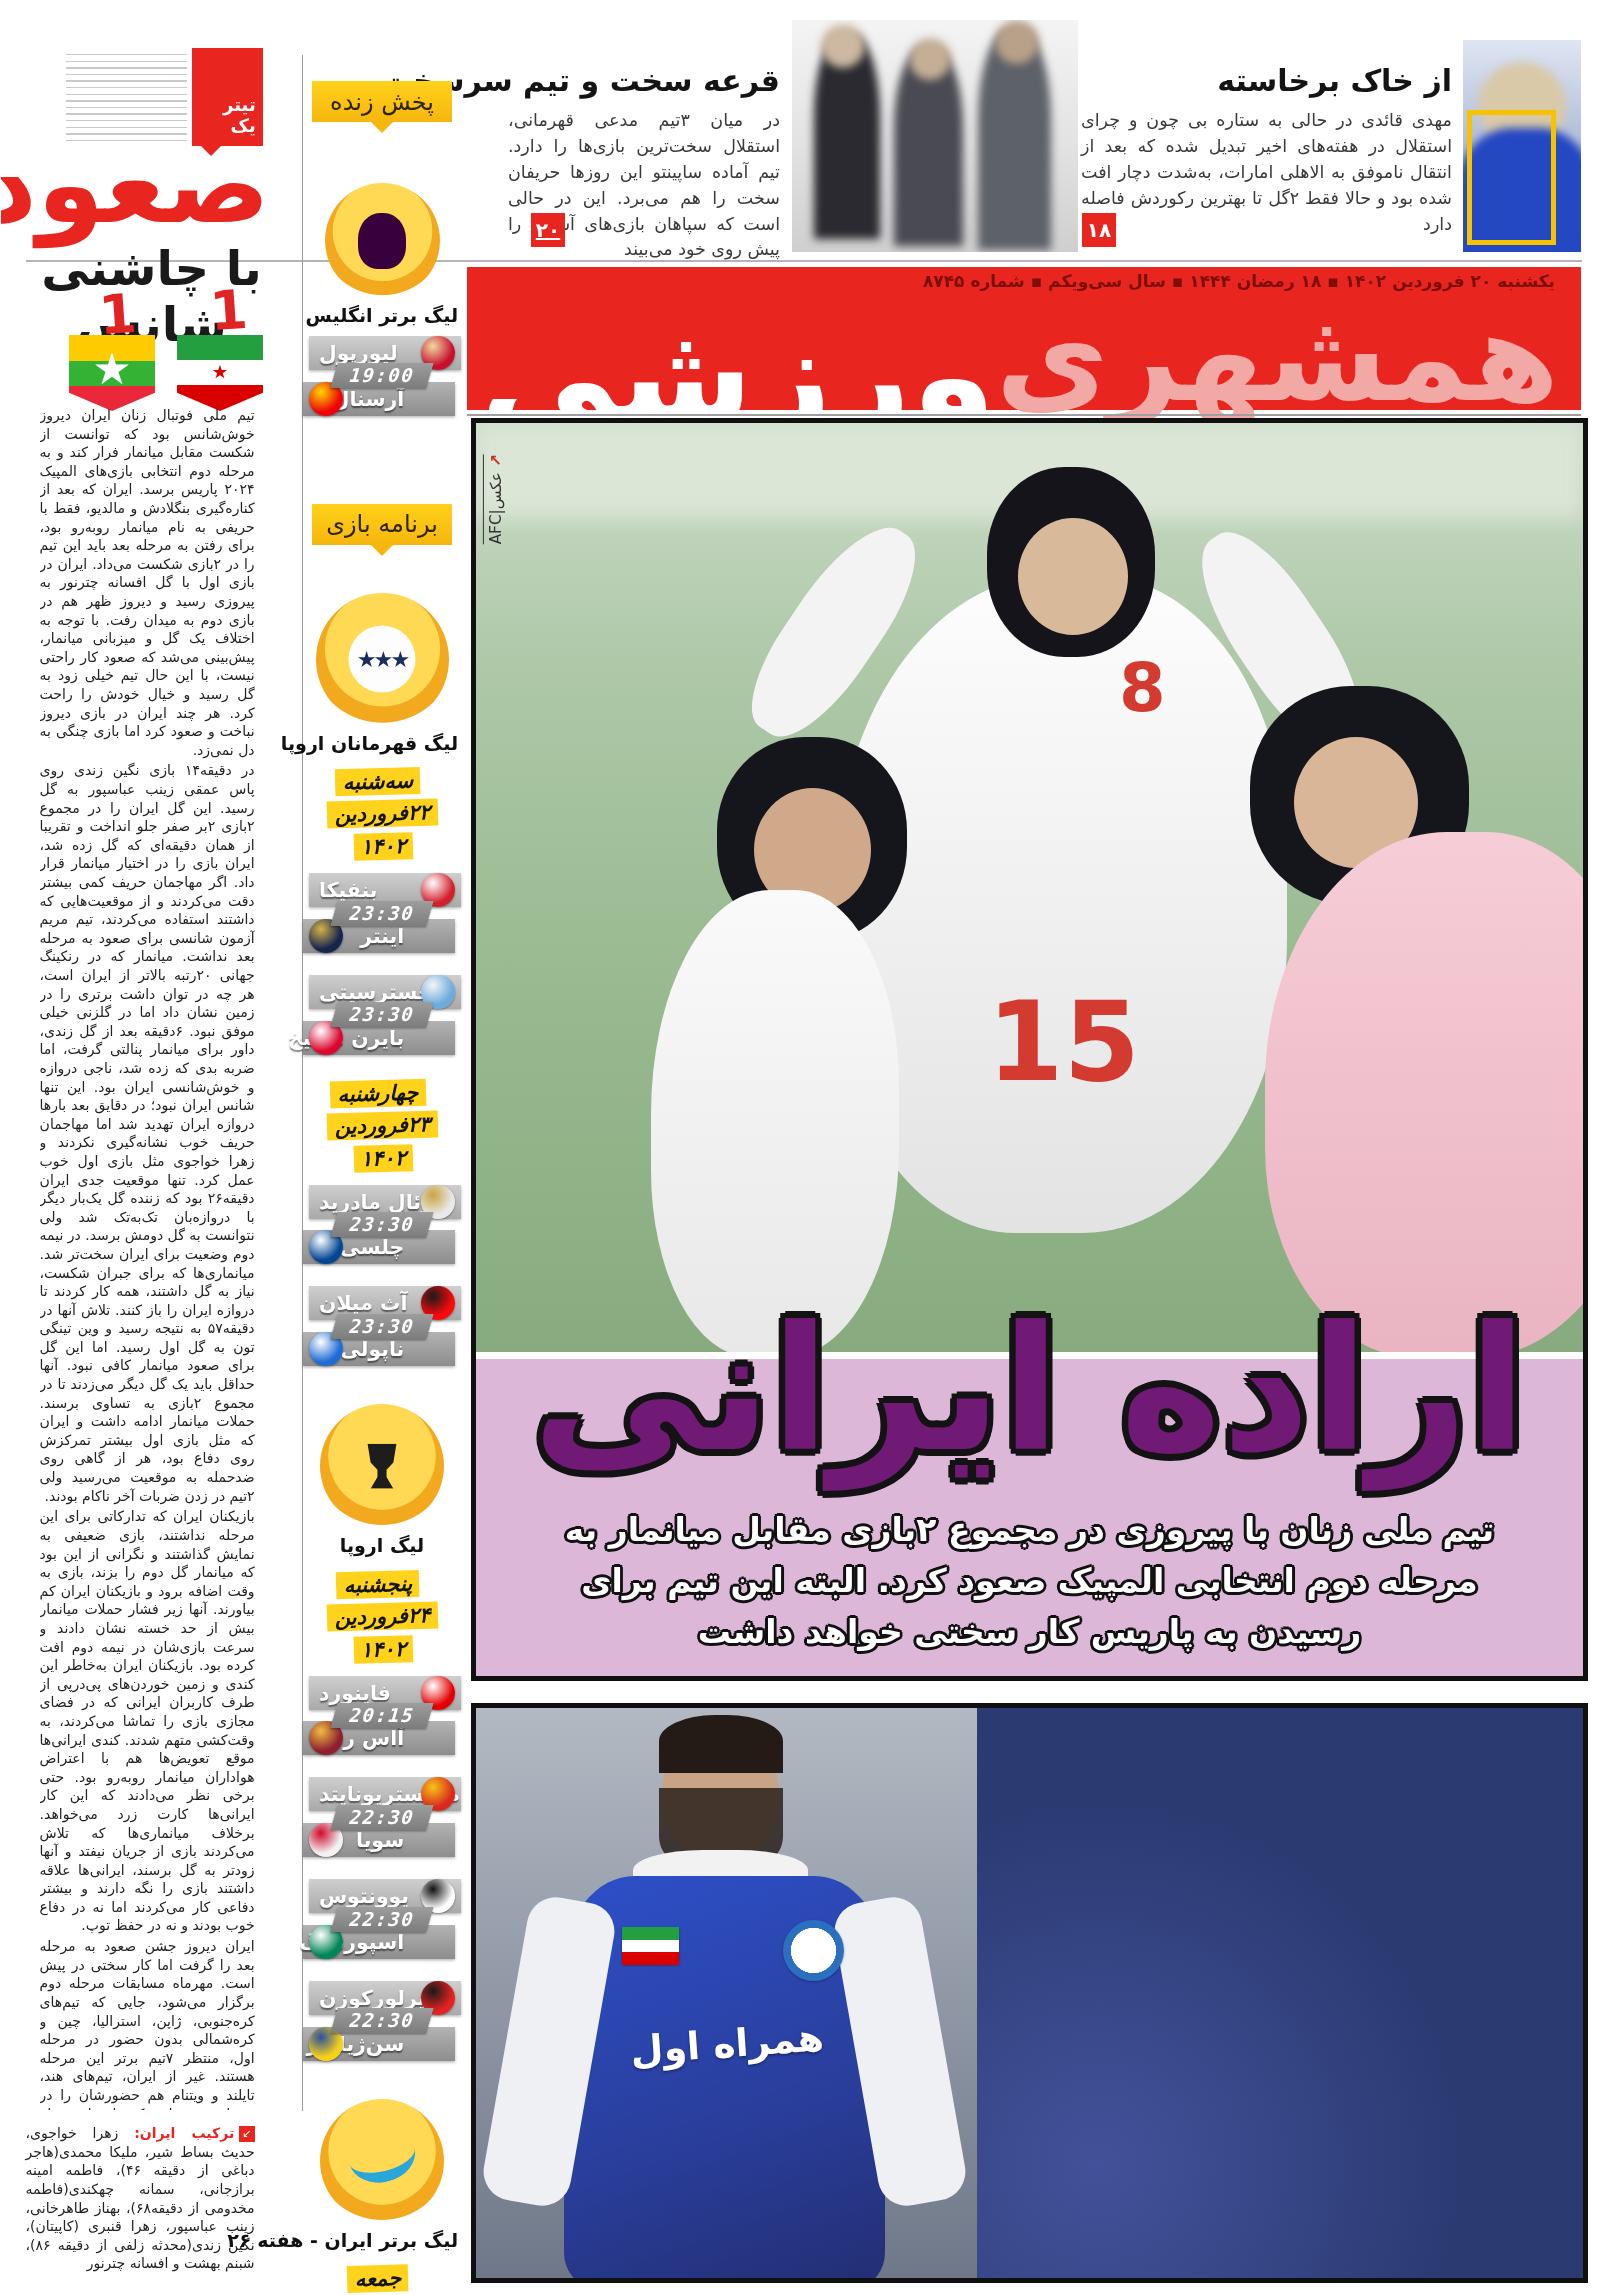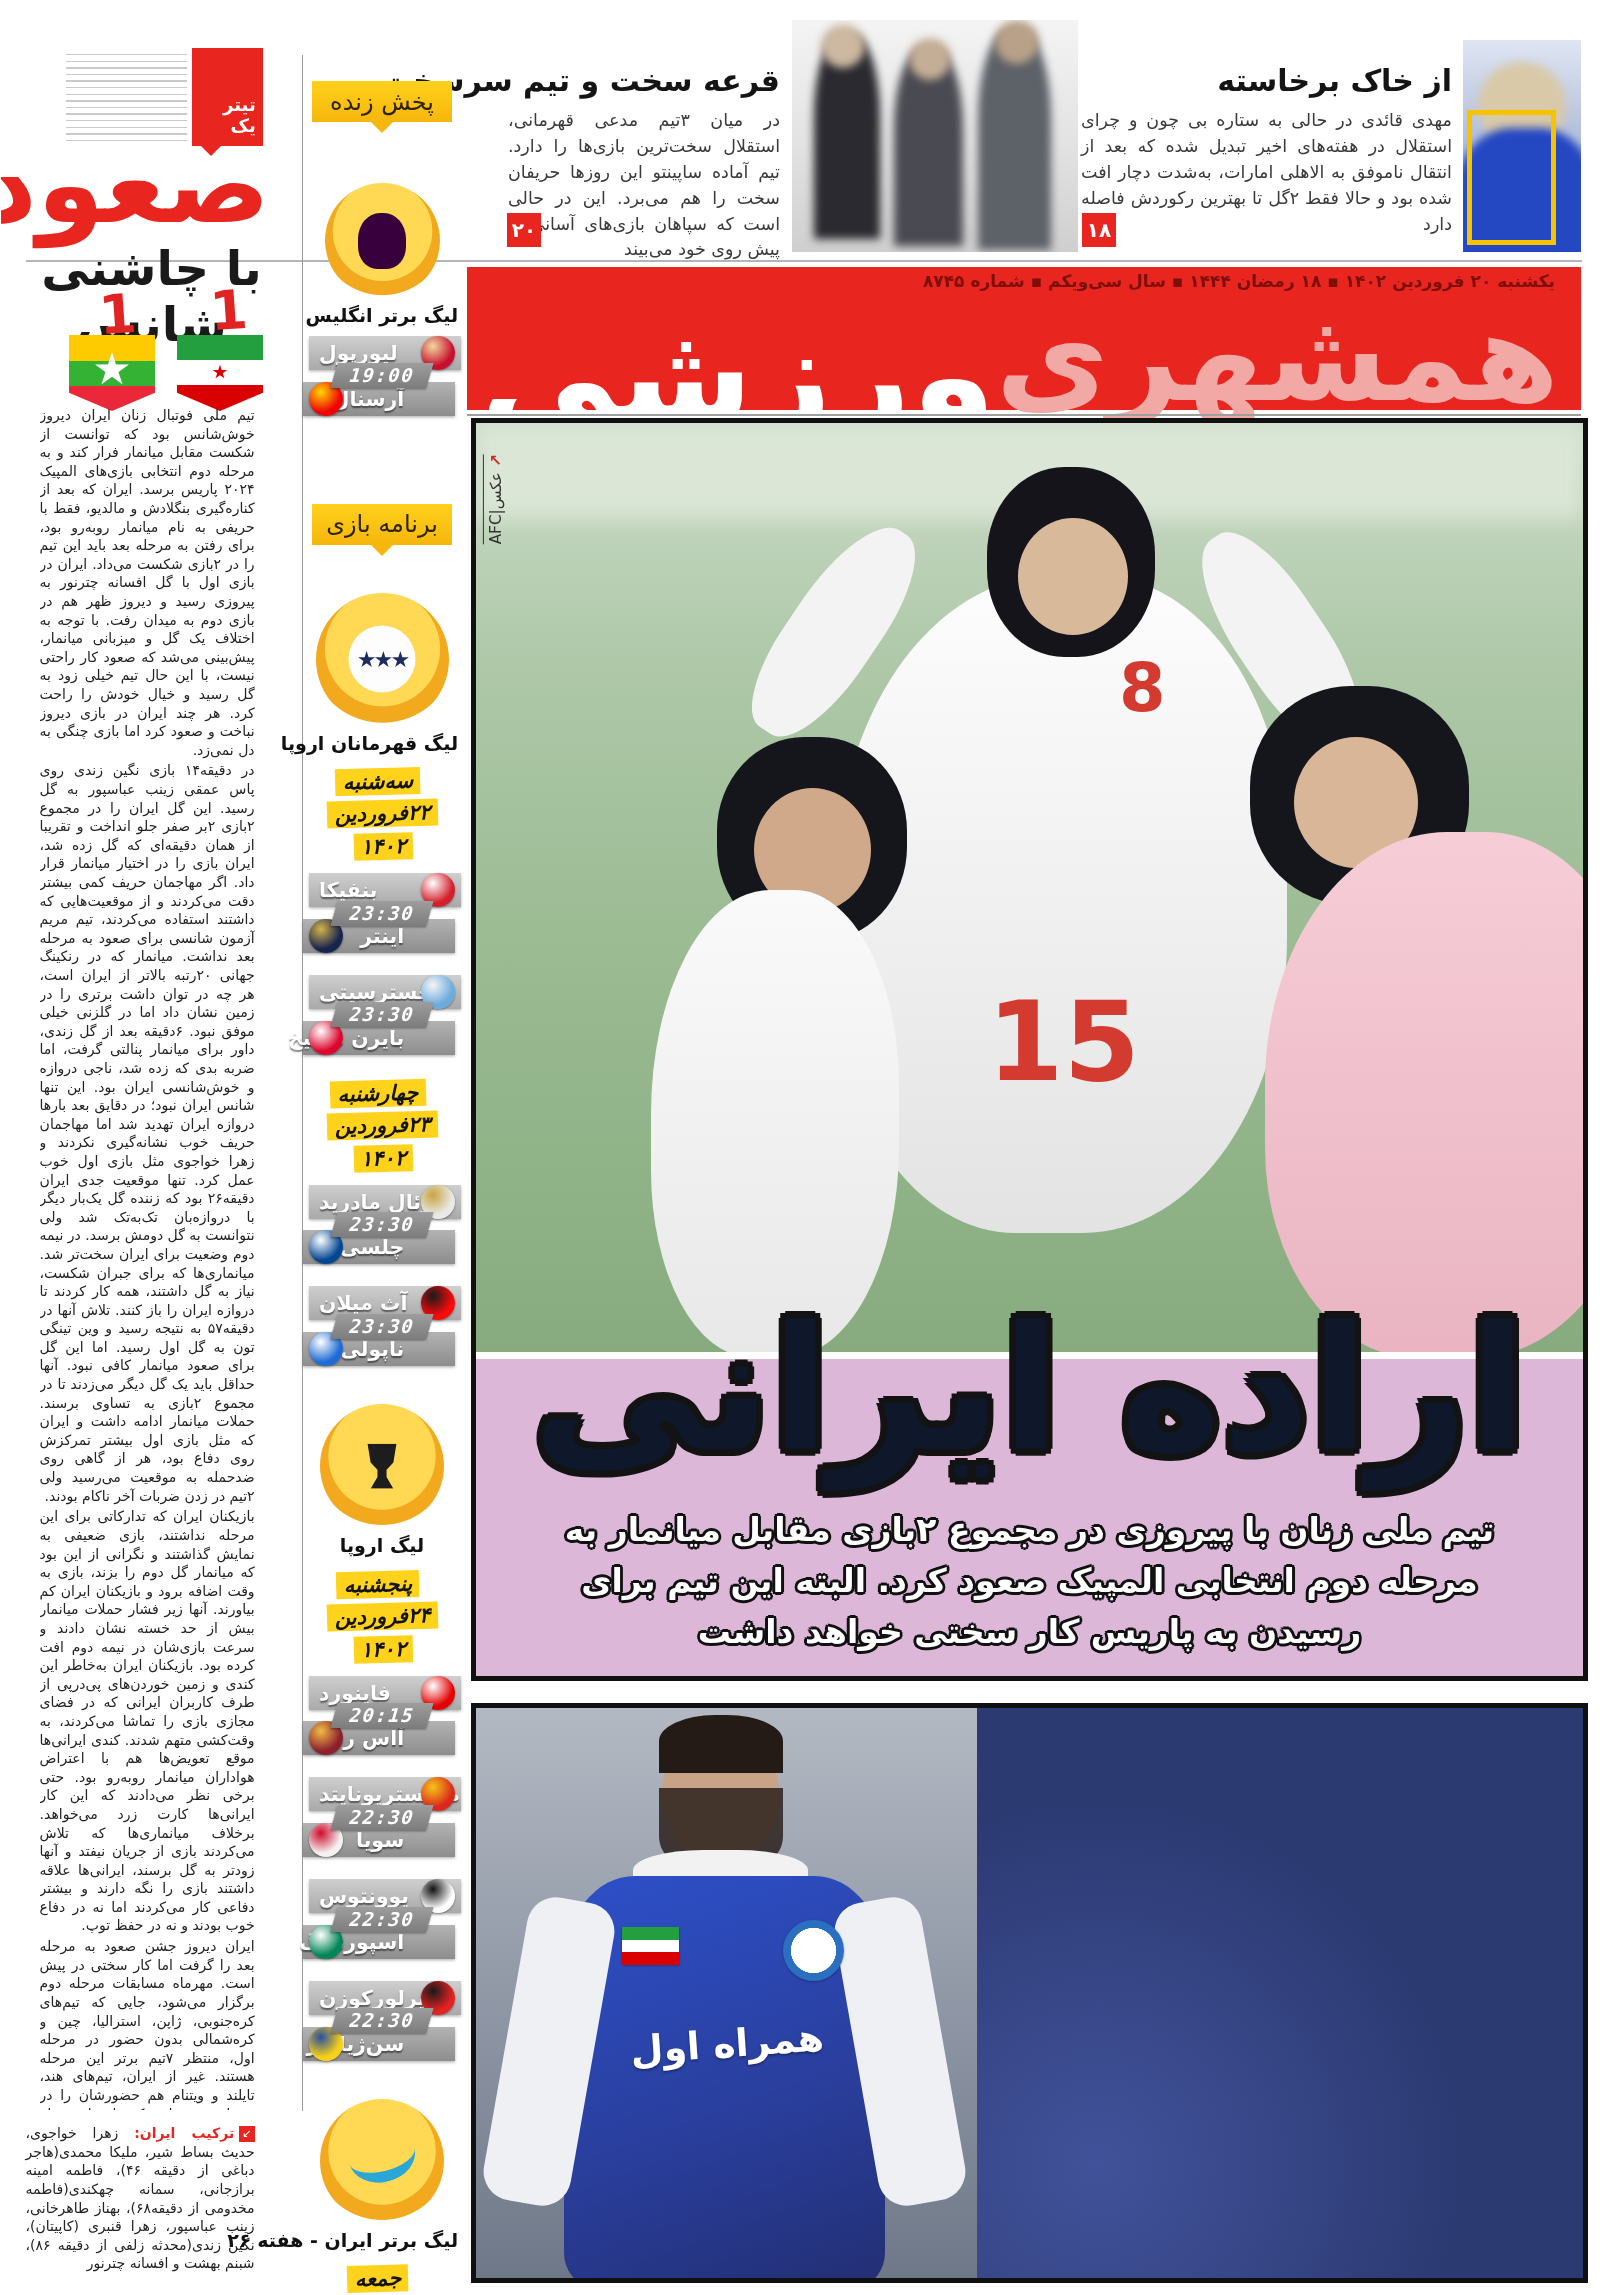--- a/index.html
+++ b/index.html
@@ -94,21 +94,21 @@
   .main-frame{position:absolute;left:471px;top:418px;width:1107px;height:1253px;border:5.8px solid #101010;background:#fff;}
   .main-photo{position:absolute;left:0;top:0;right:0;height:929px;overflow:hidden;
       background:linear-gradient(180deg,#ccdcc9 0%,#aec8a8 26%,#9cbc94 55%,#87ab7e 100%);}
   .pf{position:absolute;border-radius:48% 42% 45% 40%;}
   .credit{position:absolute;left:7.3px;top:31px;writing-mode:vertical-rl;transform:rotate(180deg);
       font-size:15.3px;color:#333;border-right:1.5px solid #333;padding-right:2.9px;}
   .credit b{color:#cf2a20;}
   .jno{position:absolute;color:#d33a30;font-weight:bold;font-family:"DejaVu Sans",sans-serif;}
   .pinkband{position:absolute;left:0;right:0;bottom:0;height:317px;background:#dcb7d8;overflow:visible;}
   .bighead{position:absolute;left:0;right:0;top:-64px;text-align:center;font-size:172px;font-weight:bold;
-      color:#0f172a;line-height:1.1;
+      color:#701a75;line-height:1.1;
       text-shadow:6.6px 0 #131313,-6.6px 0 #131313,0 6.6px #131313,0 -6.6px #131313,
                   5.1px 5.1px #131313,-5.1px -5.1px #131313,5.1px -5.1px #131313,-5.1px 5.1px #131313;}
   .subhead{position:absolute;left:50px;right:50px;bottom:19px;text-align:center;font-size:33px;font-weight:bold;
       color:#fff;line-height:1.55;
       text-shadow:2.9px 0 #111,-2.9px 0 #111,0 2.9px #111,0 -2.9px #111,2.2px 2.2px #111,-2.2px -2.2px #111,2.2px -2.2px #111,-2.2px 2.2px #111;}
   
   .bot-frame{position:absolute;left:471px;top:1703px;width:1107px;height:570px;border:5.8px solid #101010;
       background:#2c3a72;overflow:hidden;}
   .bot-photo{position:absolute;left:0;top:0;width:501px;height:100%;overflow:hidden;
       background:linear-gradient(180deg,#aeb4bd 0%,#8e96a4 40%,#6e7residual 100%);
@@ -144,21 +144,21 @@
 <div class="ph coaches" style="left:792px;top:20.4px;width:286px;height:232px;">
   <div class="blob" style="left:22px;top:14.6px;width:66px;height:204px;background:#2a2a30;border-radius:40% 40% 0 0;"></div>
   <div class="blob" style="left:102px;top:29px;width:69px;height:197px;background:#4a4a52;border-radius:40% 40% 0 0;"></div>
   <div class="blob" style="left:186px;top:11px;width:73px;height:219px;background:#5d6168;border-radius:40% 40% 0 0;"></div>
   <div class="blob" style="left:29px;top:3.7px;width:44px;height:44px;background:#cdb9a2;border-radius:50%;"></div>
   <div class="blob" style="left:117px;top:18px;width:42px;height:42px;background:#c4ae96;border-radius:50%;"></div>
   <div class="blob" style="left:203px;top:0;width:44px;height:44px;background:#b8a188;border-radius:50%;"></div>
 </div>
 <div class="abs teaser-title" style="right:827px;top:63px;">قرعه سخت و تیم سرسخت</div>
 <div class="abs teaser-body" style="right:827px;top:108px;width:272px;">در میان ۳تیم مدعی قهرمانی، استقلال سخت‌ترین بازی‌ها را دارد. تیم آماده ساپینتو این روزها حریفان سخت را هم می‌برد. این در حالی است که سپاهان بازی‌های آسانی را پیش روی خود می‌بیند</div>
-<div class="pageno" style="left:507px;top:213px;">۲۰</div>
+<div class="pageno" style="left:531px;top:213px;text-decoration:underline;">۲۰</div>
 
 <div class="rules-decor"></div>
 <div class="kicker">
     <span>تیتر یک</span>
   </div>
 <div class="lead-title">صعود</div>
 <div class="lead-sub">با چاشنی شانس</div>
 <div class="score" style="left:99px;top:283px;">1</div>
 <div class="score" style="left:210px;top:279px;">1</div>
 <div class="flag flag-mm" style="left:69px;top:335px;"></div>

